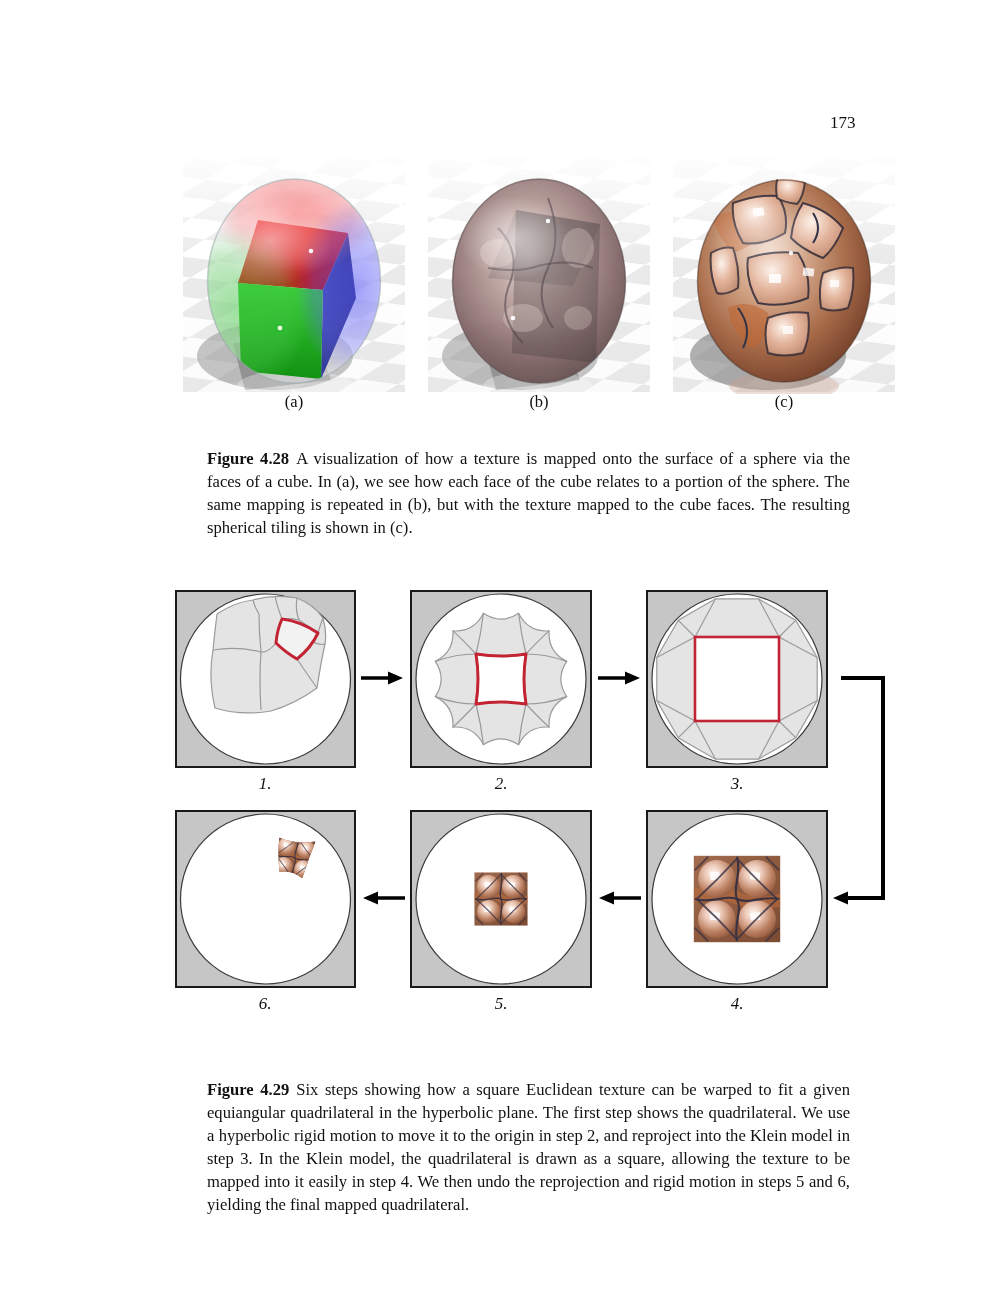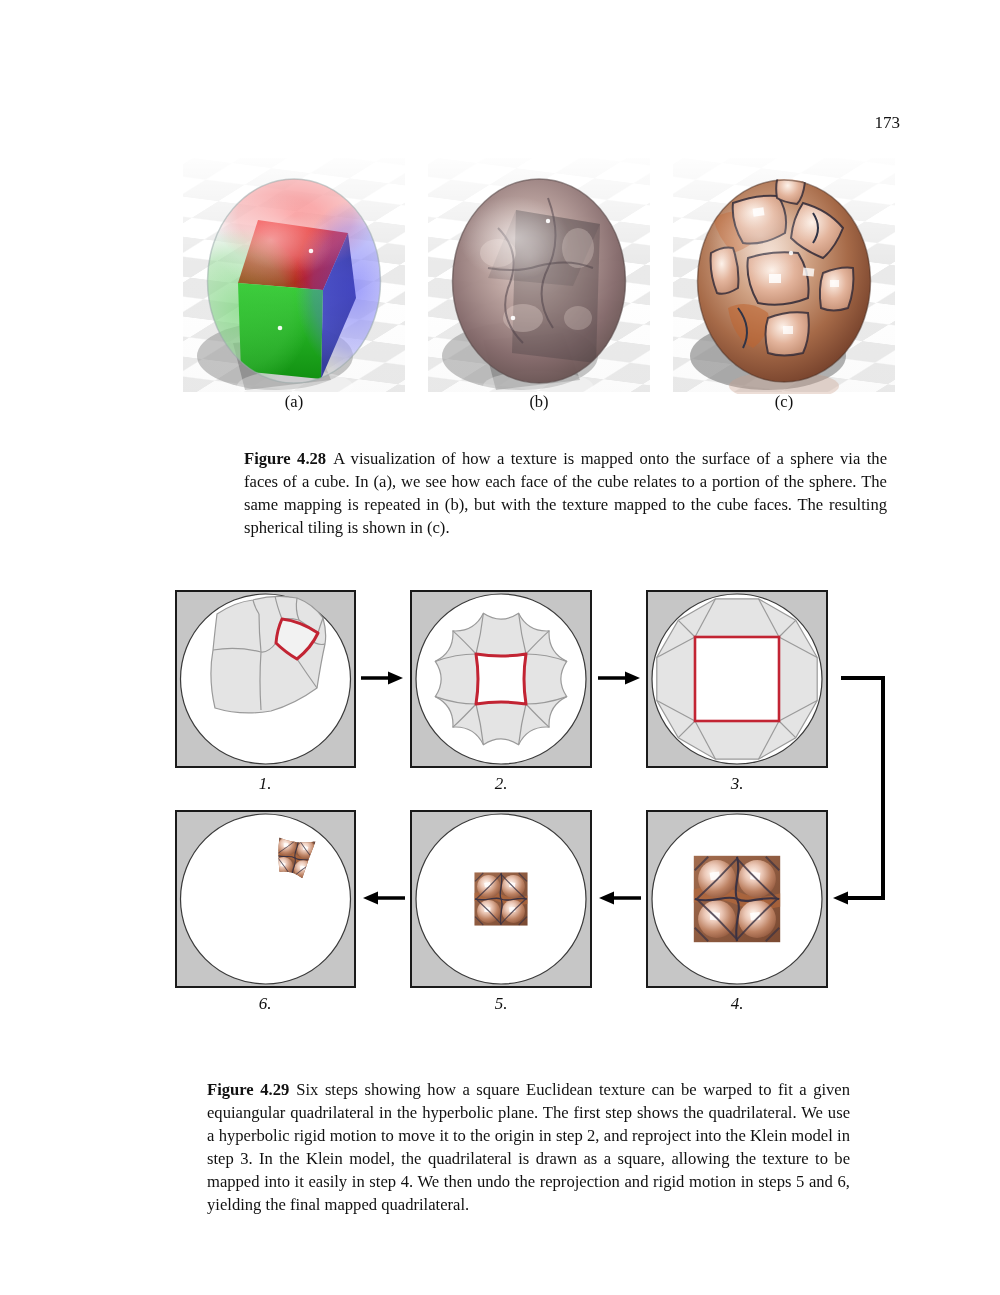--- a/index.html
+++ b/index.html
@@ -6,33 +6,33 @@
   .page{
     position:relative;
     width:1000px;height:1295px;
     background:#ffffff;
     font-family:"Liberation Serif", serif;
     color:#111;
     overflow:hidden;
   }
   .page-number{
     position:absolute;left:830px;top:113px;width:70px;
-    text-align:right;font-size:17px;
+    text-align:left;font-size:17px;
   }
   .sphere-figure{position:absolute;left:183px;top:158px;width:717px;height:236px;}
   .sphere-label{
     position:absolute;top:392px;width:222px;text-align:center;font-size:16.5px;
   }
   .sl-a{left:183px;} .sl-b{left:428px;} .sl-c{left:673px;}
   .caption{
     position:absolute;left:207px;width:643px;
     font-size:16.6px;line-height:23px;text-align:justify;
   }
   .caption b{margin-right:7px;}
-  .cap-428{top:447px;margin-left:37px;}
+  .cap-428{top:447px;}
   .cap-429{top:1078px;}
   .panels-figure{position:absolute;left:175px;top:588px;width:712px;height:430px;}
   svg text.step{font-style:italic;font-size:17px;fill:#111;}
 </style>
 </head>
 <body>
 
 <div class="page">
 
   <div class="page-number">173</div>

